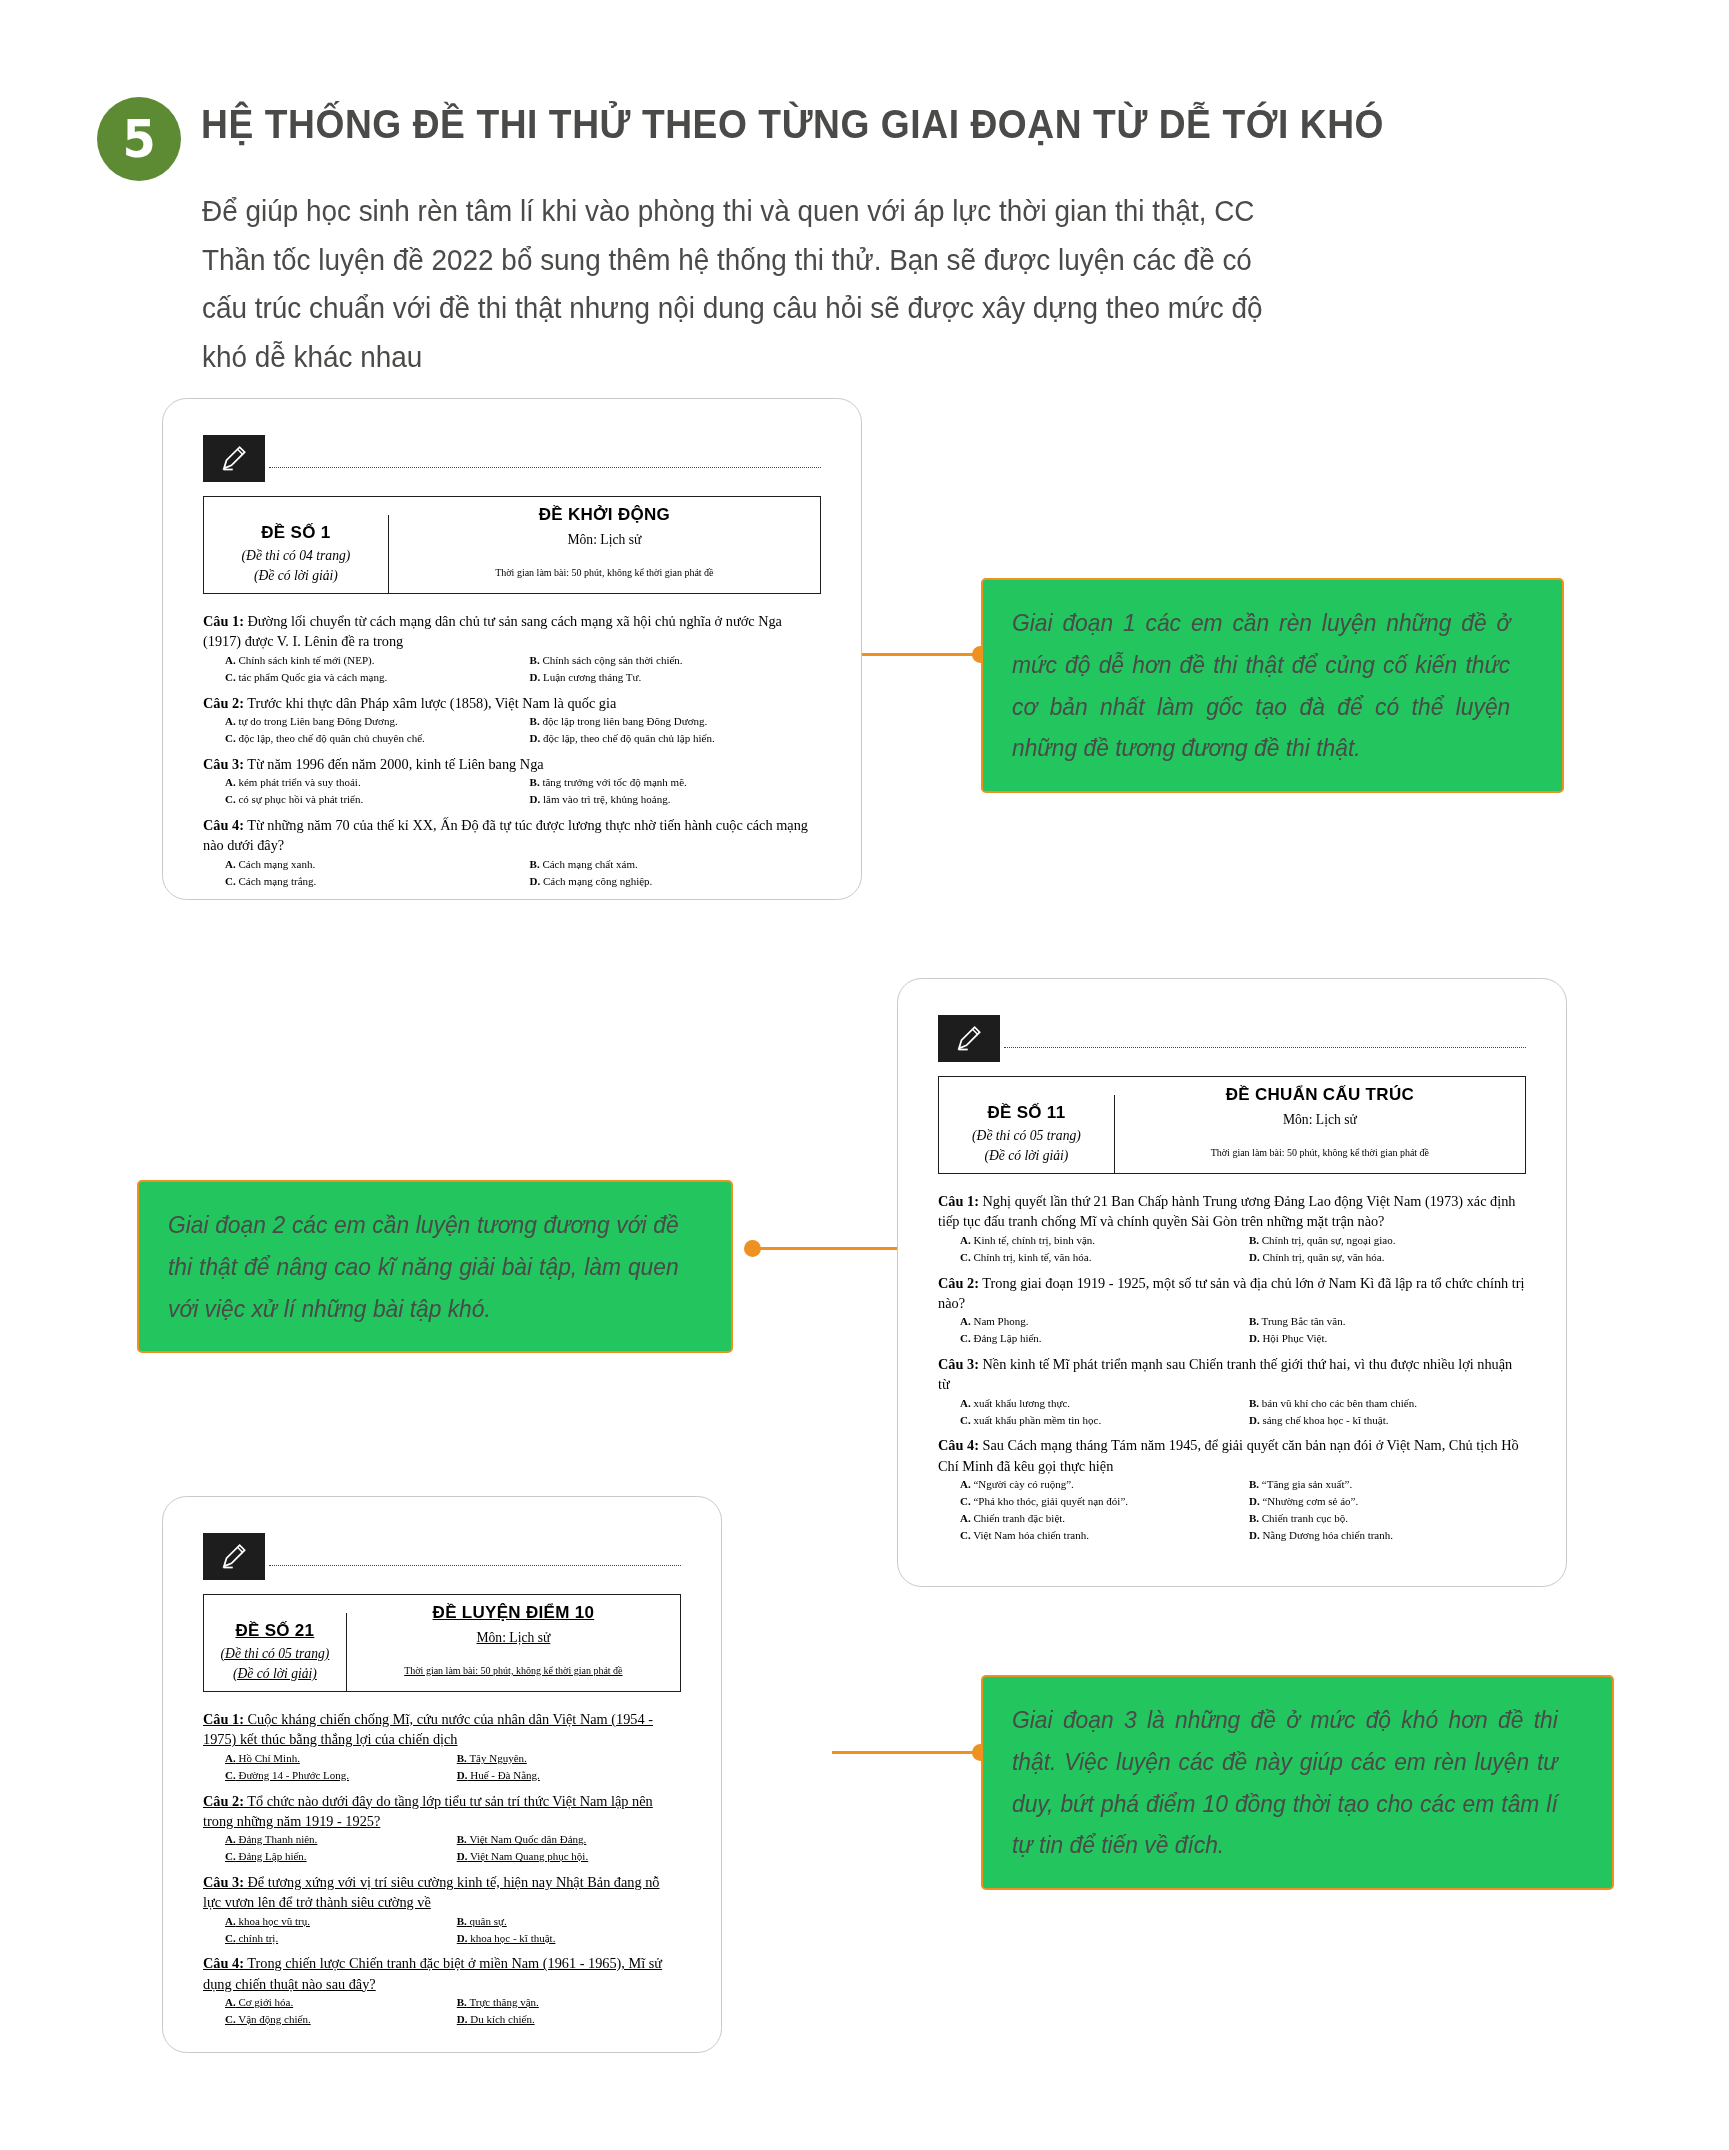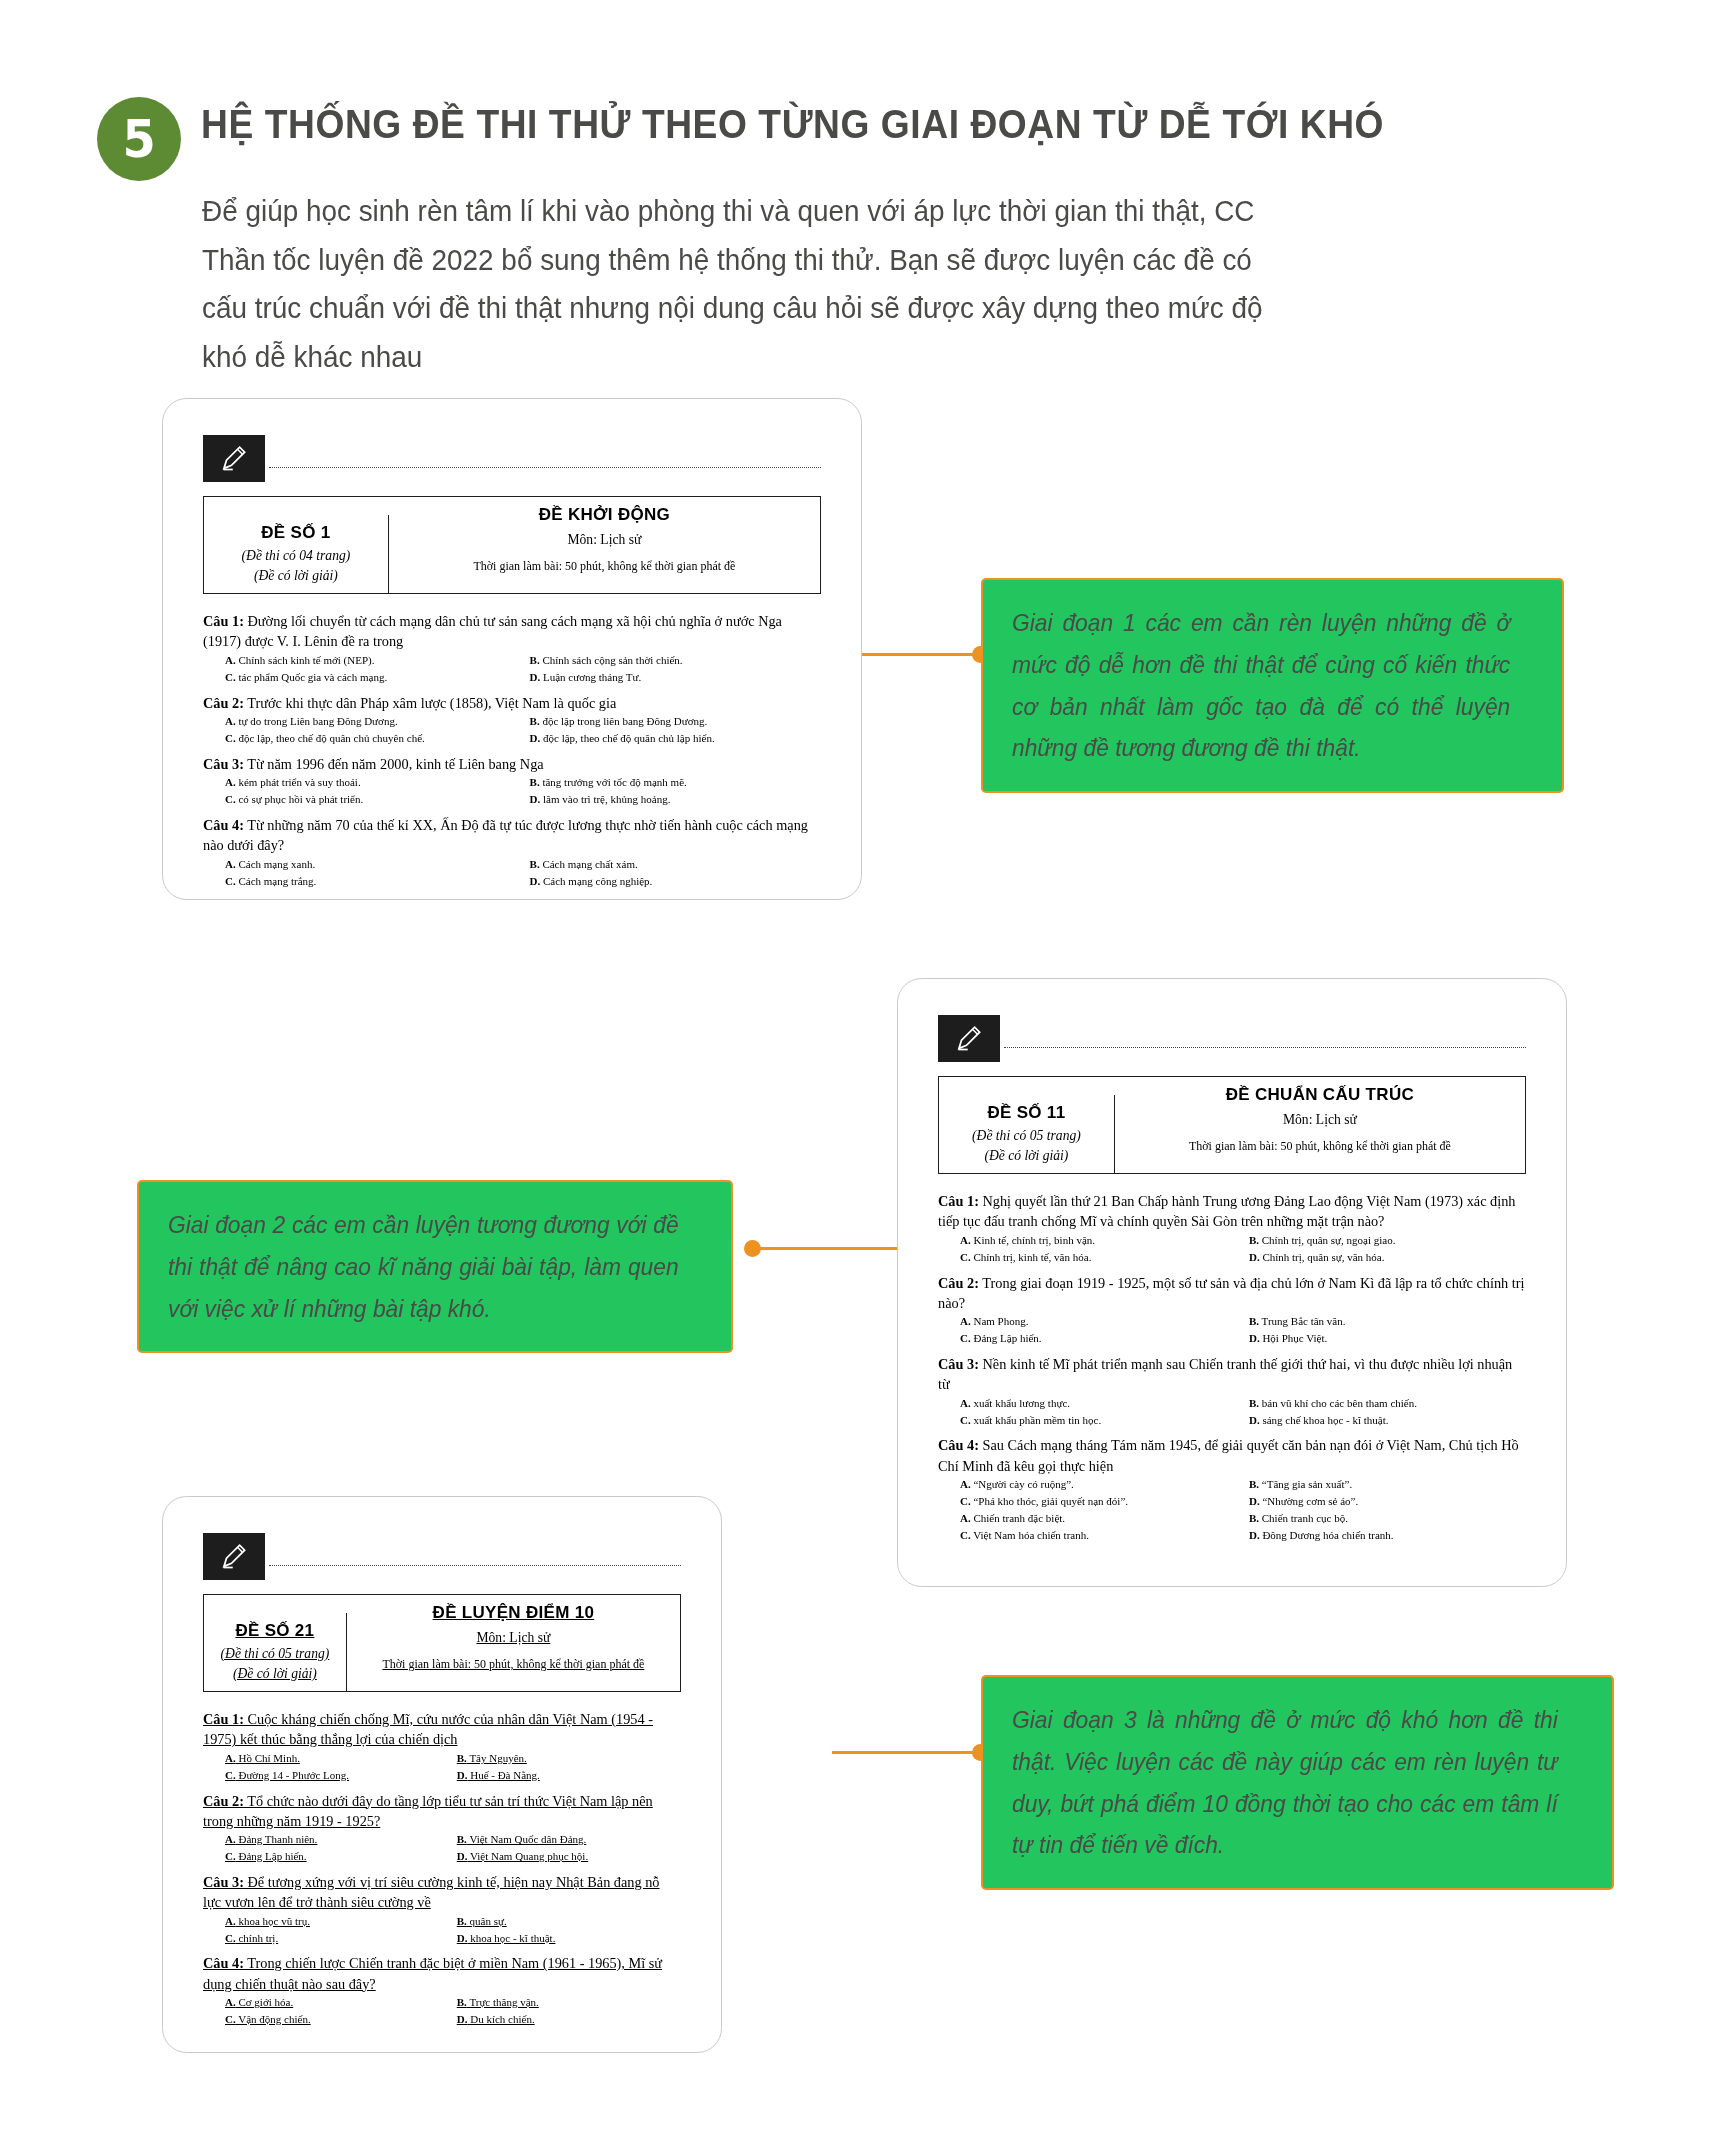--- a/index.html
+++ b/index.html
@@ -69,21 +69,21 @@
     margin-top:18px;
   }
   .exam-head .right{
     width:70%;box-sizing:border-box;padding:7.8px 5.2px 9px 5.2px;text-align:center;
     font-family:"Liberation Serif", serif;
   }
   .eh-no{font-size:17px;font-weight:bold;font-family:"Liberation Sans",sans-serif;letter-spacing:0.3px;}
   .eh-sub{font-size:13.6px;font-style:italic;margin-top:4.5px;}
   .eh-t{font-size:17px;font-weight:bold;font-family:"Liberation Sans",sans-serif;letter-spacing:0.3px;}
   .eh-m{font-size:13.6px;margin-top:6.5px;}
-  .eh-d{font-size:12px;margin-top:11px;}
+  .eh-d{font-size:10px;margin-top:19px;}
 
   .qbody{margin-top:17px;font-family:"Liberation Serif", serif;color:#000;}
   .q{font-size:14.3px;line-height:1.42;margin-top:7px;}
   .q b{font-weight:bold;}
   .opts{display:flex;margin-top:1.3px;}
   .opt{font-size:11px;line-height:1.42;padding-left:22px;box-sizing:border-box;}
   .opt.c1{width:52%;}
   .opt.c2{width:48%;padding-left:5.2px;}
   .opt b{font-weight:bold;}
 
@@ -251,21 +251,21 @@
         <div class="opt c1"><b>C.</b><span> “Phá kho thóc, giải quyết nạn đói”.</span></div>
         <div class="opt c2"><b>D.</b><span> “Nhường cơm sẻ áo”.</span></div>
       </div>
 
       <div class="opts">
         <div class="opt c1"><b>A.</b><span> Chiến tranh đặc biệt.</span></div>
         <div class="opt c2"><b>B.</b><span> Chiến tranh cục bộ.</span></div>
       </div>
       <div class="opts">
         <div class="opt c1"><b>C.</b><span> Việt Nam hóa chiến tranh.</span></div>
-        <div class="opt c2"><b>D.</b><span> Đông Dương hóa chiến tranh.</span></div>
+        <div class="opt c2"><b>D.</b><span> Nẵng Dương hóa chiến tranh.</span></div>
       </div>
     </div>
   </div>
 </div>
 
 <div class="connector" style="left:751px;top:1247px;width:146px;"></div>
 <div class="dot" style="left:744px;top:1240px;"></div>
 
 <div class="callout" style="left:137px;top:1180px;width:596px;">
   <p>Giai đoạn 2 các em cần luyện tương đương với đề thi thật để nâng cao kĩ năng giải bài tập, làm quen với việc xử lí những bài tập khó.</p>

